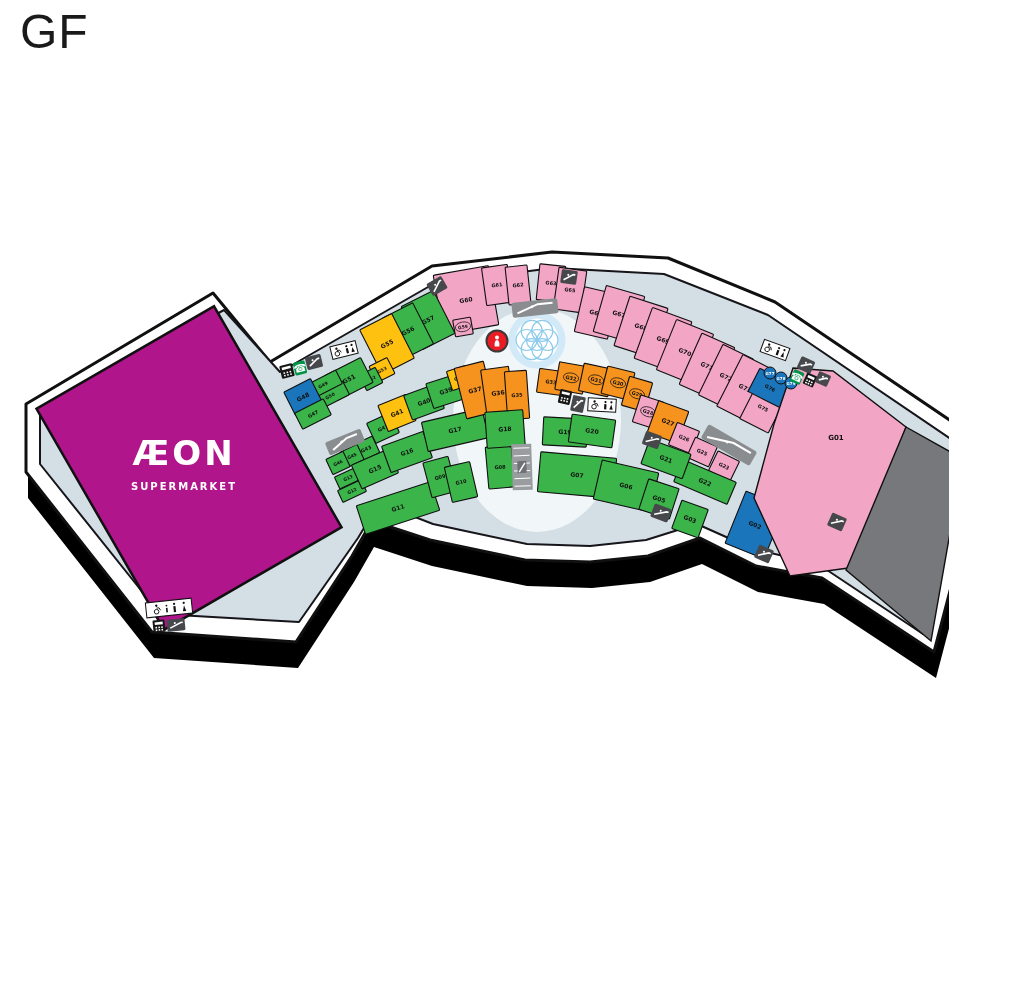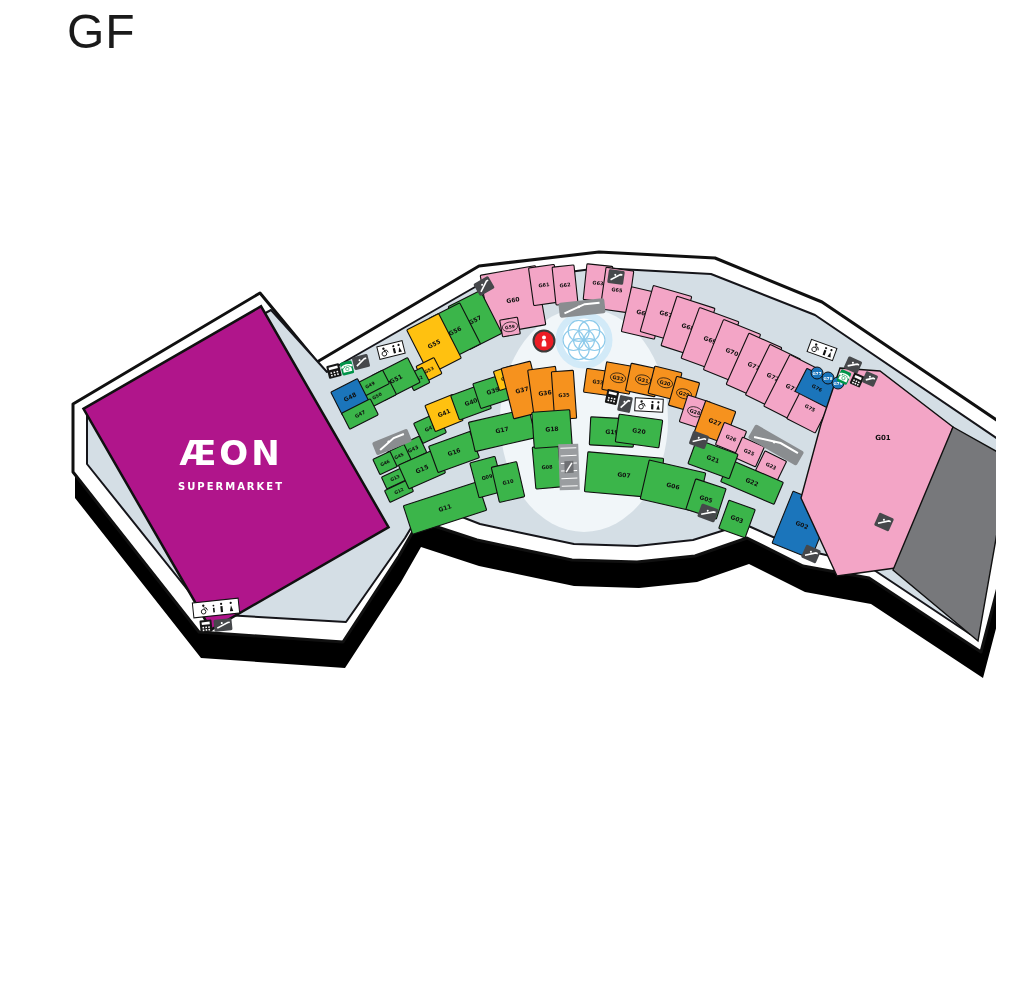--- a/index.html
+++ b/index.html
@@ -1,17 +1,17 @@
 <!DOCTYPE html>
 <html><head>
 <meta charset="utf-8">
 <style>
   html,body{margin:0;padding:0;background:#ffffff;}
   #stage{position:relative;width:949px;height:1000px;background:#ffffff;overflow:hidden;
-         font-family:"DejaVu Sans","Liberation Sans",sans-serif;margin-left:47px;}
+         font-family:"DejaVu Sans","Liberation Sans",sans-serif;}
   #floor-title{position:absolute;left:20px;top:4px;font-size:48px;color:#1a1a1a;
                font-family:"Liberation Sans","DejaVu Sans",sans-serif;letter-spacing:1px;}
   svg{position:absolute;left:0;top:0;}
   svg text{font-family:"DejaVu Sans","Liberation Sans",sans-serif;}
   .unit-label{font-weight:bold;}
 </style>
 </head>
 <body>
 
 <div id="stage">

